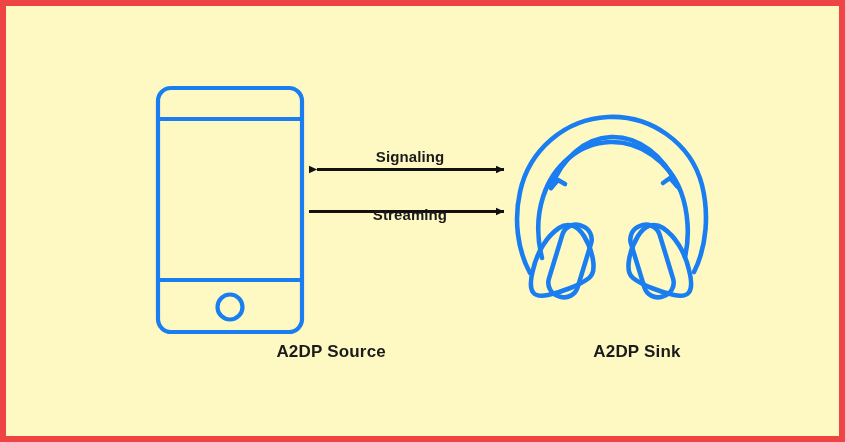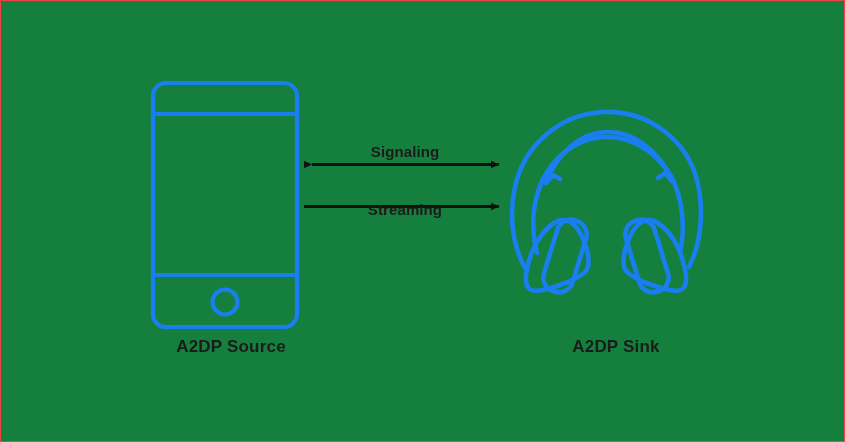--- a/index.html
+++ b/index.html
@@ -8,23 +8,23 @@
     padding: 0;
     background: #ffffff;
   }
   body {
     font-family: "Liberation Sans", sans-serif;
   }
   #diagram-root {
     position: relative;
     width: 845px;
     height: 442px;
-    background: #15803d;
+    background: #fef9c3;
     box-sizing: border-box;
-    border: 1px solid #ef4444;
+    border: 6px solid #ef4444;
     overflow: hidden;
   }
   #diagram-canvas {
     position: absolute;
     left: 0;
     top: 0;
     width: 843px;
     height: 440px;
     display: block;
   }
@@ -35,23 +35,24 @@
     font-size: 17px;
     color: #1b1b1b;
     letter-spacing: 0.2px;
     white-space: nowrap;
     text-align: center;
   }
   #label-source {
     left: 80px;
     top: 336px;
     width: 300px;
+    text-align: right;
   }
   #label-sink {
-    left: 465px;
+    left: 481px;
     top: 336px;
     width: 300px;
   }
   .link-label {
     position: absolute;
     font-family: "Liberation Sans", sans-serif;
     font-weight: bold;
     font-size: 15px;
     color: #1b1b1b;
     letter-spacing: 0.1px;

